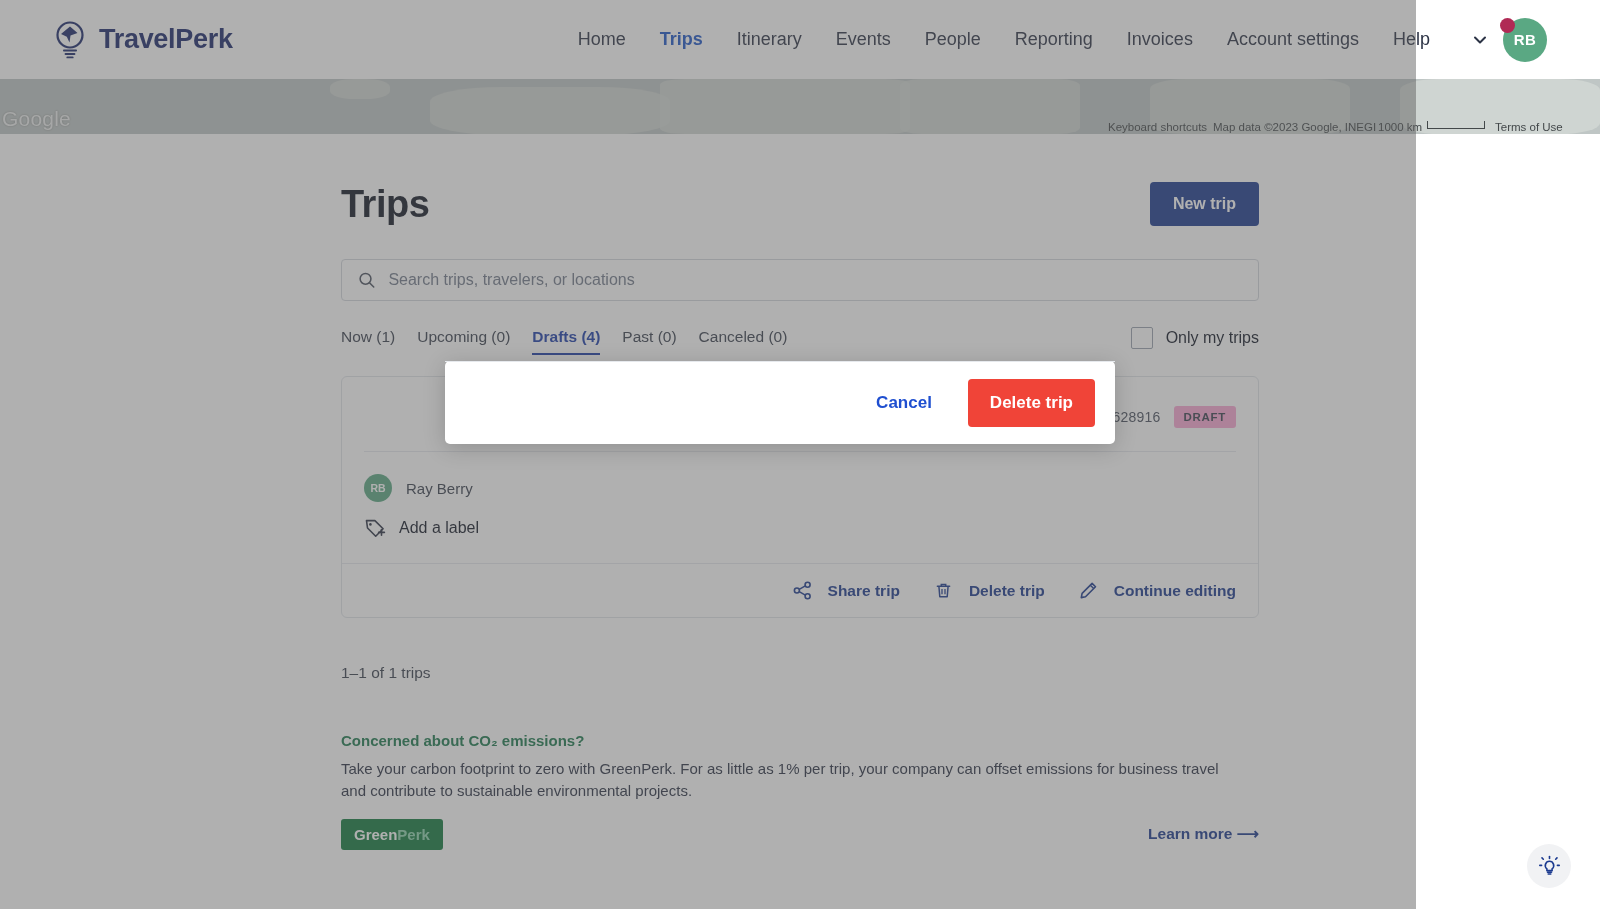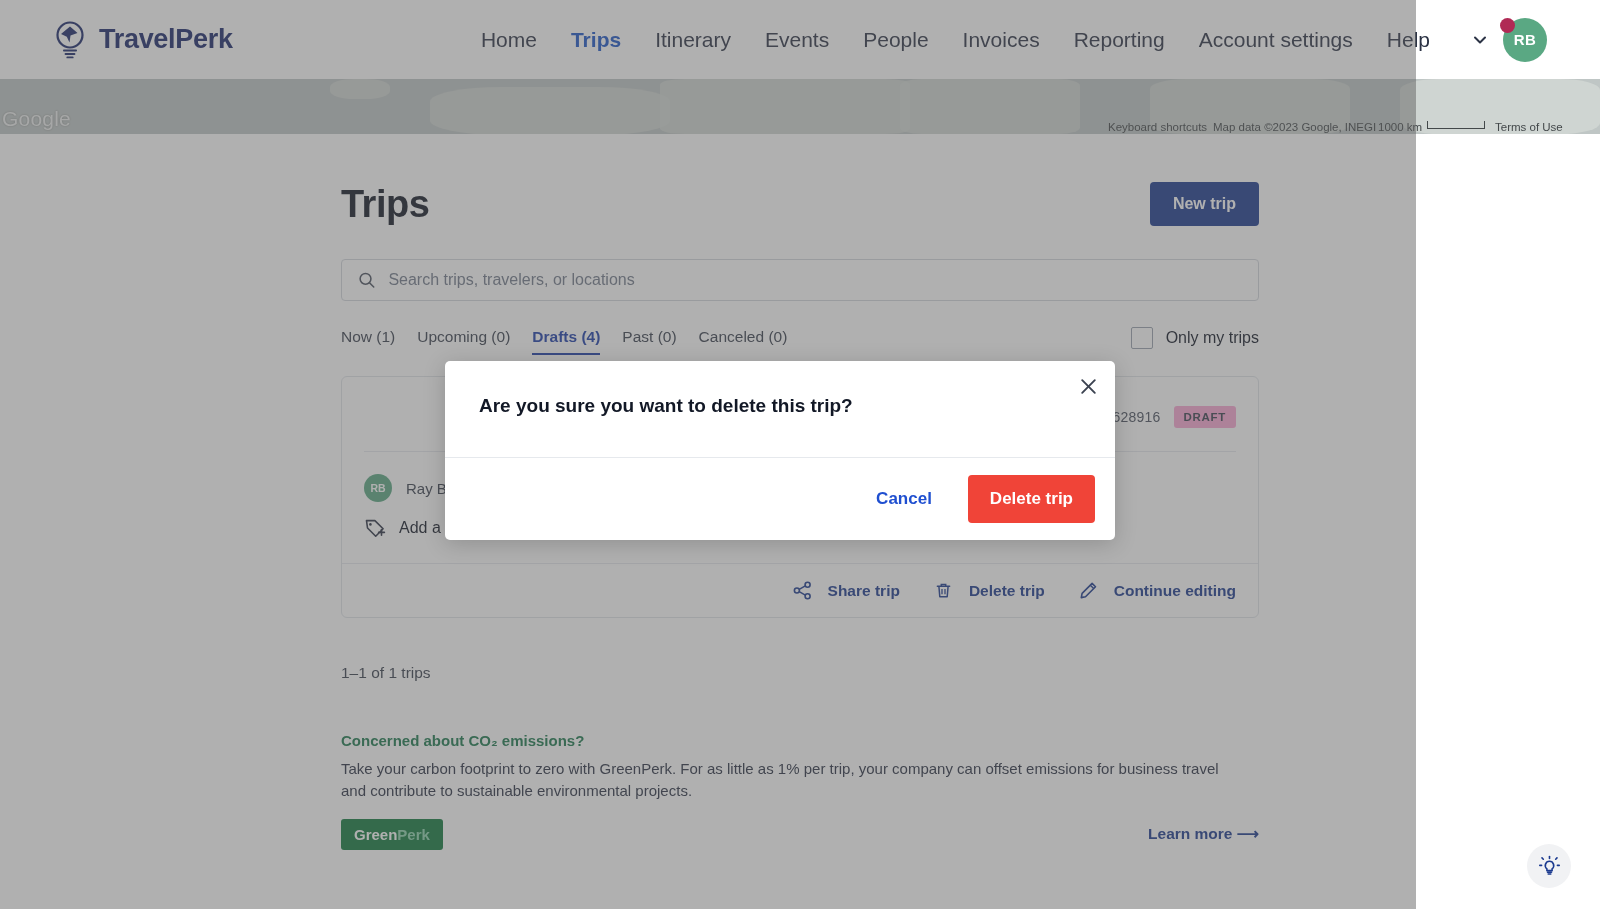--- a/index.html
+++ b/index.html
@@ -52,21 +52,21 @@
     letter-spacing: -0.3px;
   }
 
   #nav {
     margin-left: auto;
     display: flex;
     align-items: center;
     gap: 0;
   }
   .nav-item {
-    font-size: 21px;
+    font-size: 18px;
     color: #2c3345;
     padding: 0 17px;
     line-height: 79px;
     cursor: pointer;
     white-space: nowrap;
   }
   .nav-item.active { color: #1e56c8; font-weight: 600; }
 
   .nav-caret {
     margin-left: 22px;
@@ -458,22 +458,22 @@
       </svg>
       <span class="brand-name">TravelPerk</span>
     </div>
 
     <nav id="nav">
       <span class="nav-item">Home</span>
       <span class="nav-item active">Trips</span>
       <span class="nav-item">Itinerary</span>
       <span class="nav-item">Events</span>
       <span class="nav-item">People</span>
+      <span class="nav-item">Reporting</span>
       <span class="nav-item">Invoices</span>
-      <span class="nav-item">Reporting</span>
       <span class="nav-item">Account settings</span>
       <span class="nav-item">Help</span>
 
       <span class="nav-caret">
         <svg width="20" height="20" viewBox="0 0 20 20">
           <path d="M5 7.5 L10 12.5 L15 7.5" fill="none" stroke="#2c3345" stroke-width="2" stroke-linecap="round" stroke-linejoin="round"></path>
         </svg>
       </span>
 
       <span class="avatar-wrap">
@@ -605,28 +605,19 @@
         <line x1="21.2" y1="10.4" x2="19.4" y2="10.4" stroke="#1b3a8f" stroke-width="1.6" stroke-linecap="round"></line>
         <line x1="5.3" y1="4.2" x2="4" y2="2.9" stroke="#1b3a8f" stroke-width="1.6" stroke-linecap="round"></line>
         <line x1="17.7" y1="4.2" x2="19" y2="2.9" stroke="#1b3a8f" stroke-width="1.6" stroke-linecap="round"></line>
       </svg>
     </div>
   </div>
 
   <div id="backdrop"></div>
 
   <div id="modal">
-    <div class="modal-body">
-      <div id="modal-close">
-        <svg width="17" height="17" viewBox="0 0 17 17">
-          <line x1="2.2" y1="2.2" x2="14.8" y2="14.8" stroke="#3b4250" stroke-width="1.9" stroke-linecap="round"></line>
-          <line x1="14.8" y1="2.2" x2="2.2" y2="14.8" stroke="#3b4250" stroke-width="1.9" stroke-linecap="round"></line>
-        </svg>
-      </div>
-      <div id="modal-title">Are you sure you want to delete this trip?</div>
-    </div>
     <div class="modal-footer">
       <button id="cancel-button">Cancel</button>
       <button id="confirm-delete-button">Delete trip</button>
     </div>
   </div>
 
 </div>
 
 </body></html>

